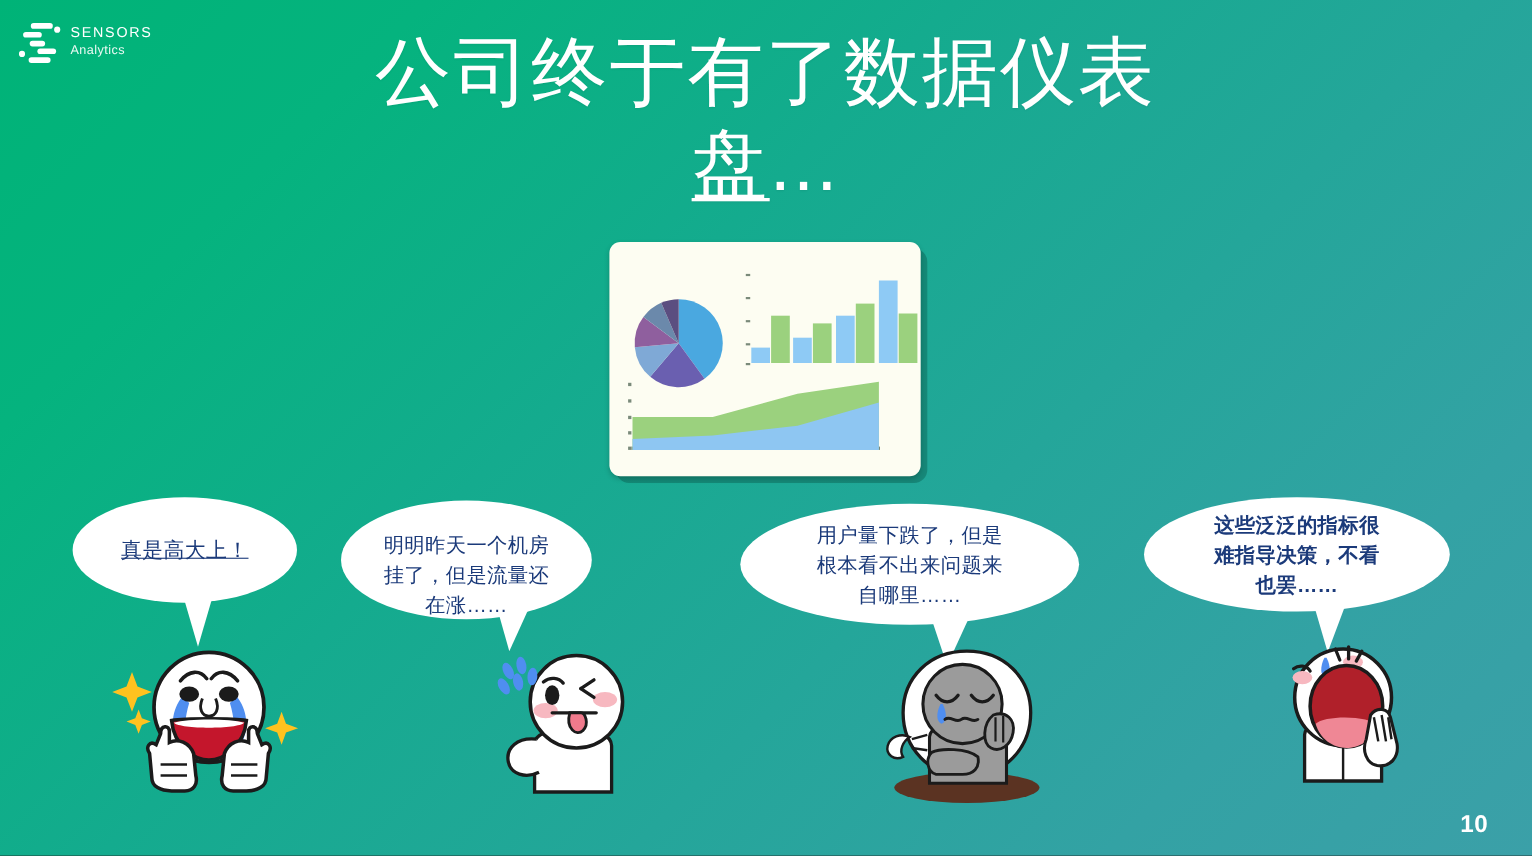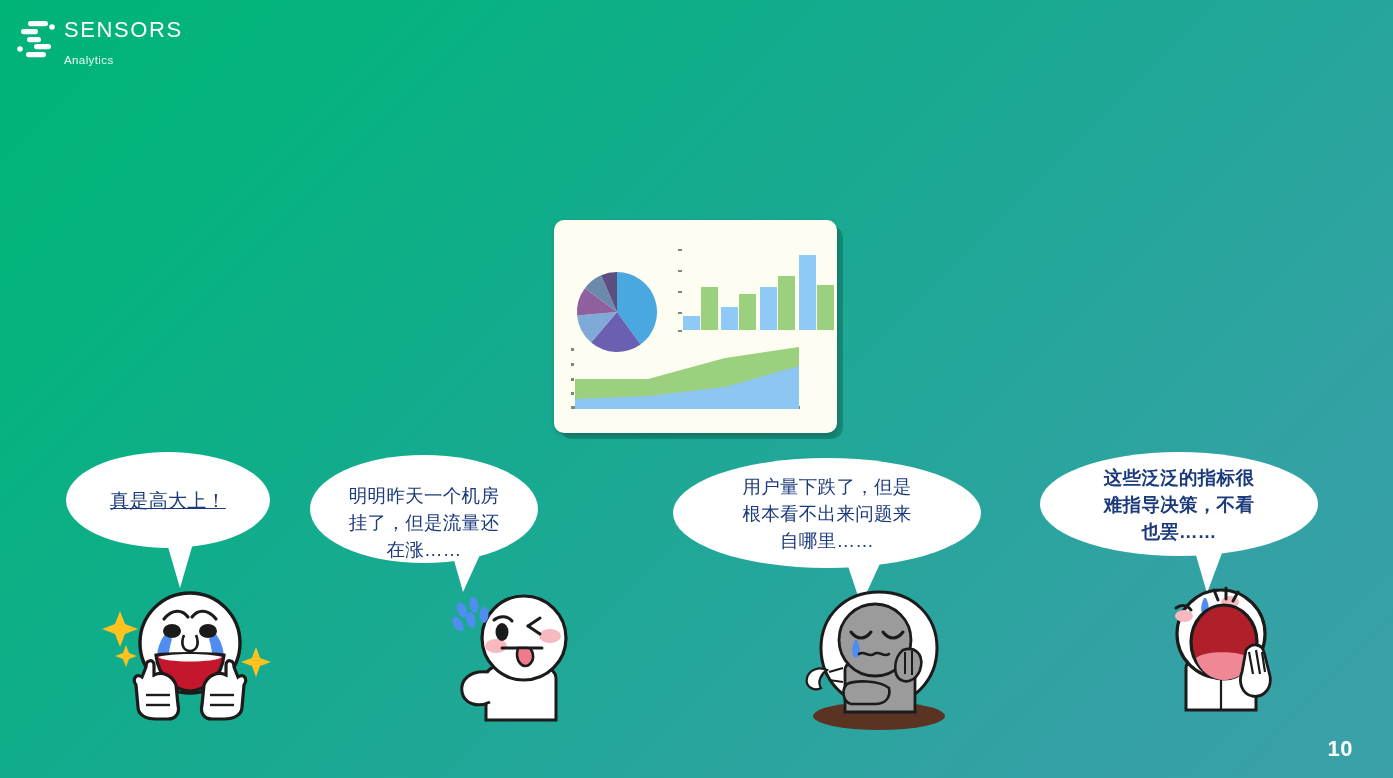--- a/index.html
+++ b/index.html
@@ -30,33 +30,32 @@
     left: 0; top: 2px;
     width: 46px; height: 46px;
   }
   #logo-text {
     position: absolute;
     left: 50px; top: 6px;
     color: #ffffff;
   }
   .logo-word {
     display: block;
-    font-size: 22px;
+    font-size: 13px;
     letter-spacing: 1.6px;
     line-height: 19px;
     font-weight: 400;
     color: #ffffff;
   }
   .logo-sub {
     display: block;
     font-size: 11.5px;
     letter-spacing: 0.4px;
     line-height: 14px;
     color: #eafaf3;
-    margin-top: 14px;
   }
 
   
   #title {
     position: absolute;
     left: 296px;
     top: 24px;
     width: 800px;
     text-align: center;
     color: #ffffff;
@@ -191,20 +190,24 @@
         <circle cx="38" cy="11" r="2.8"></circle>
         <circle cx="6" cy="33" r="2.8"></circle>
       </g>
     </svg>
     <div id="logo-text">
       <span class="logo-word">SENSORS</span>
       <span class="logo-sub">Analytics</span>
     </div>
   </div>
 
+  <div id="title">
+    <span>公司终于有了数据仪表</span><br>
+    <span class="underlined">盘</span><span>...</span>
+  </div>
 
   <div id="dashboard">
     <div id="dash-shadow"></div>
     <div id="dash-card">
       <svg class="dash-svg" width="283" height="213" viewBox="0 0 283 213">
 
         <g transform="translate(63,92)">
 
           <path d="M0,0 L0,-40 A40,40 0 0,1 23.5,32.4 Z" fill="#4aa8e0"></path>
           <path d="M0,0 L23.5,32.4 A40,40 0 0,1 -25.9,30.5 Z" fill="#6a5fb0"></path>

